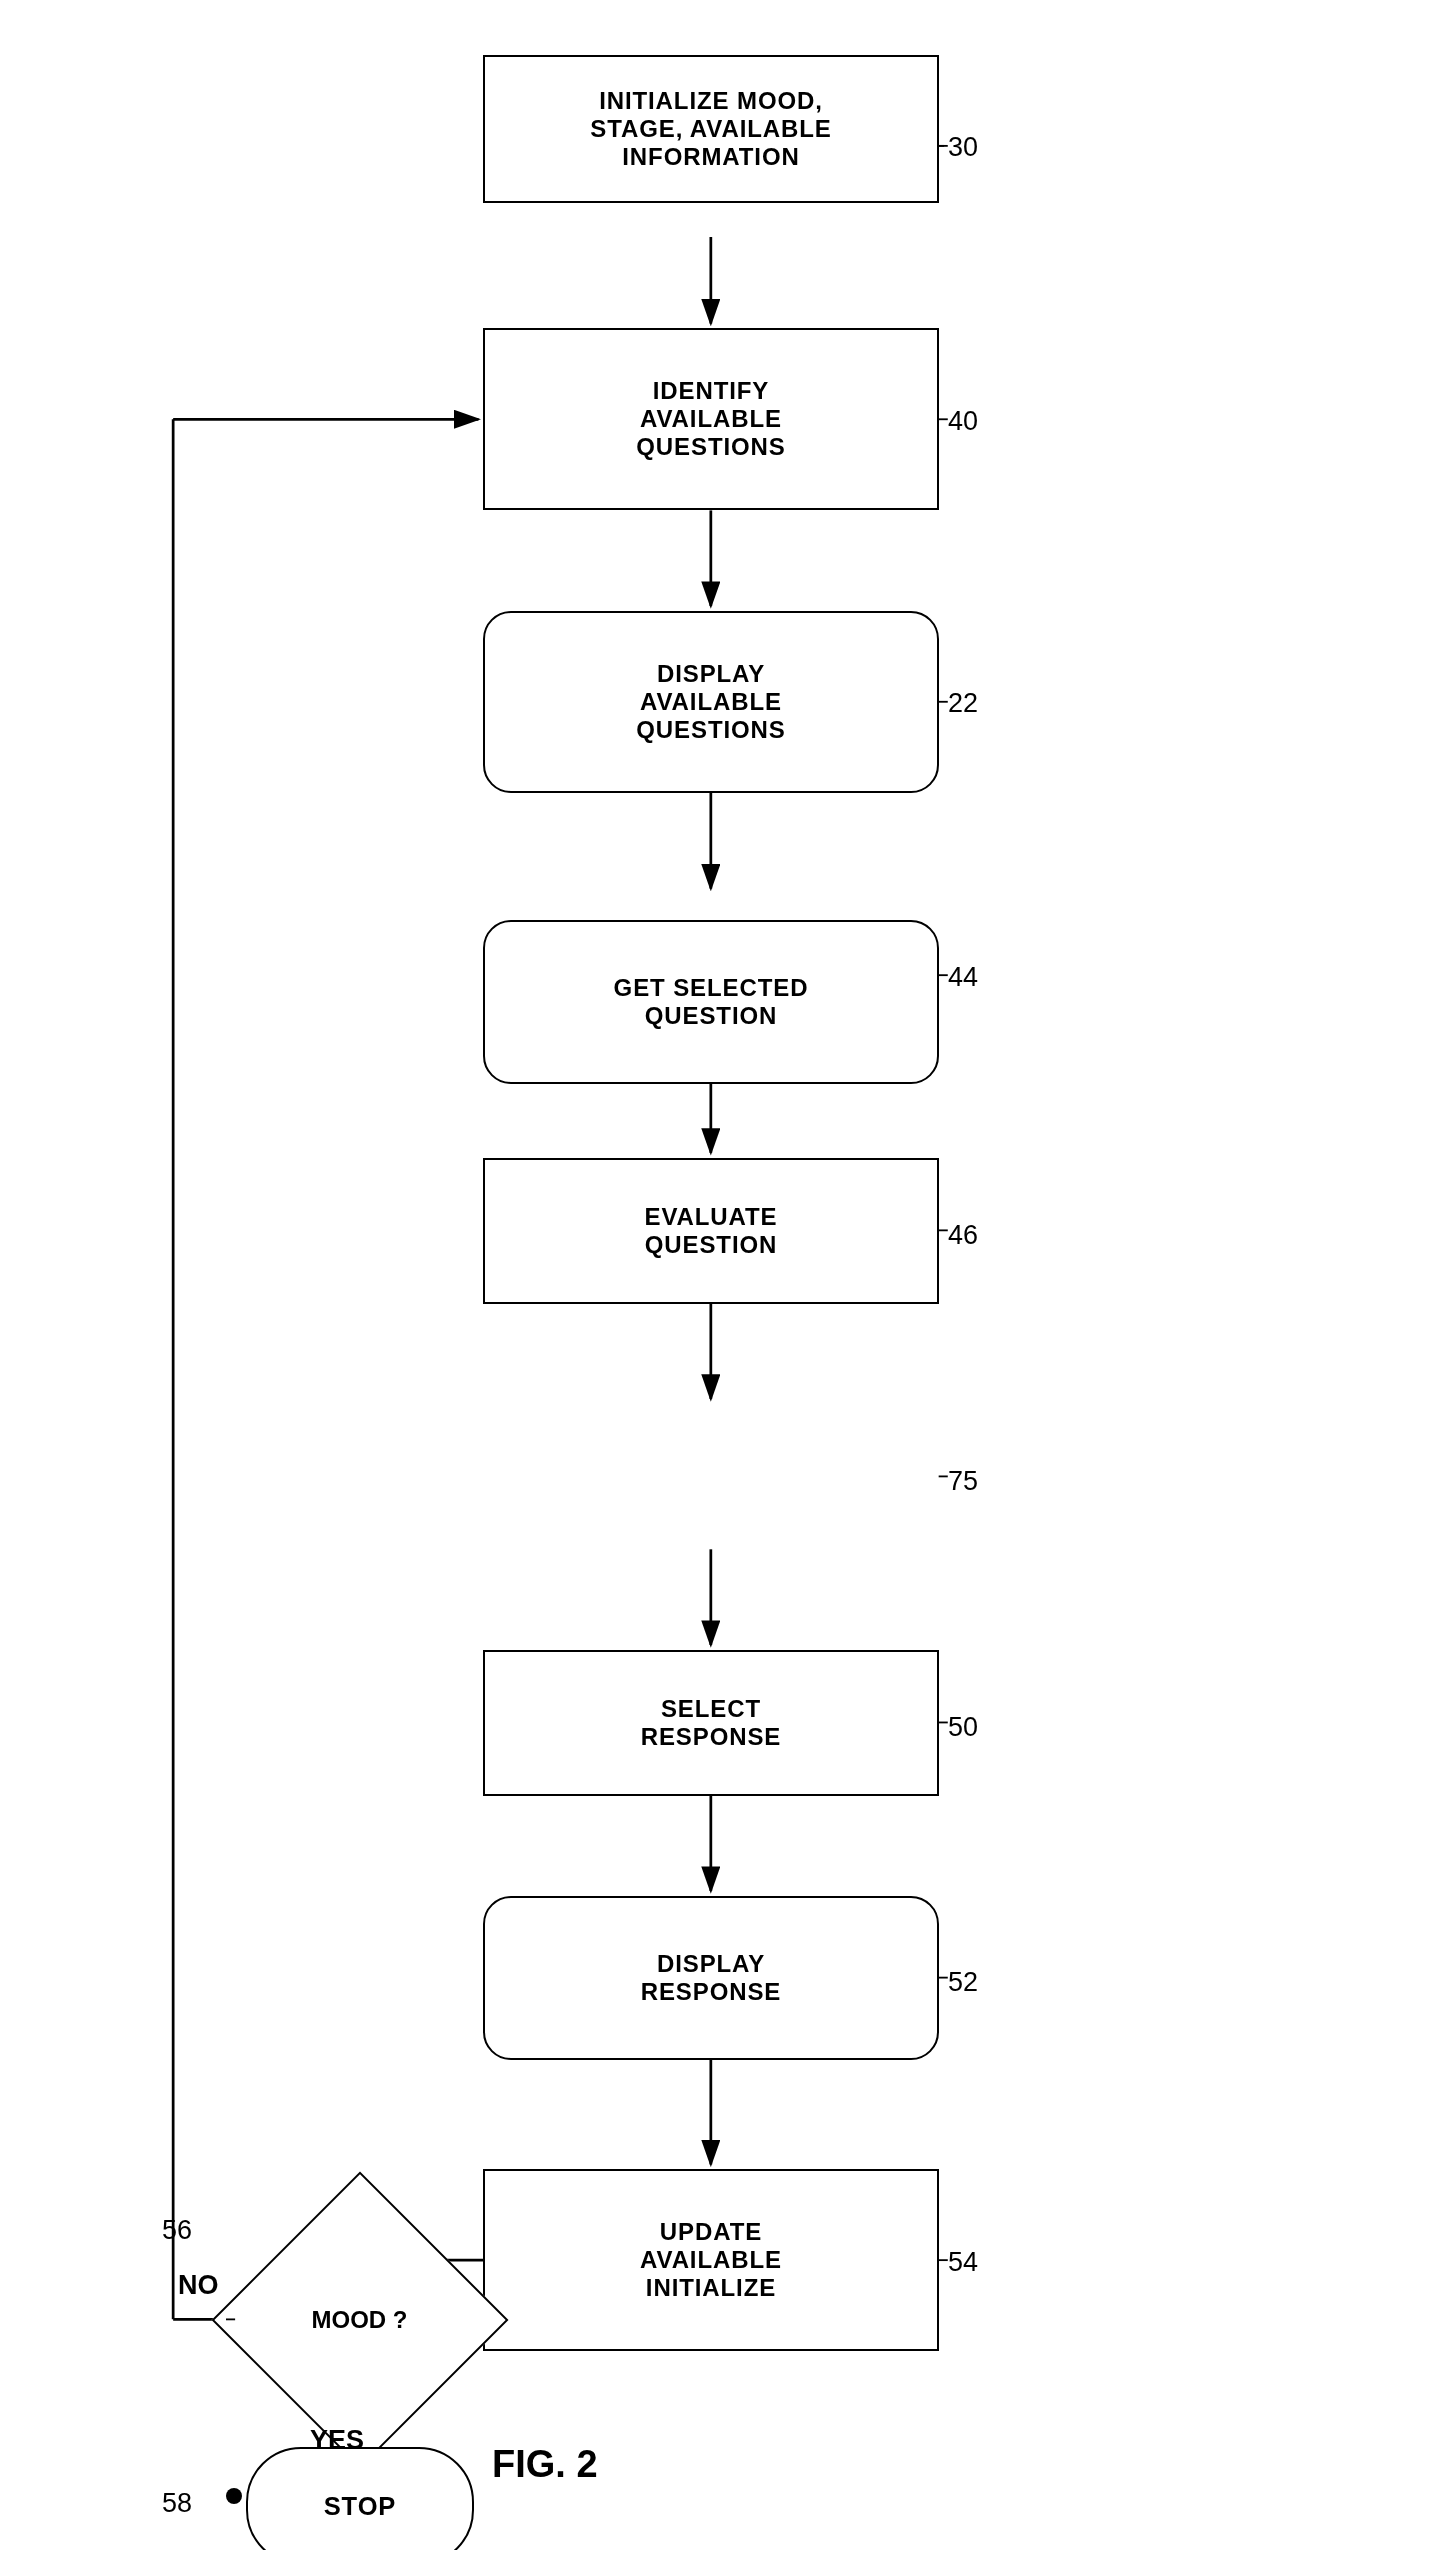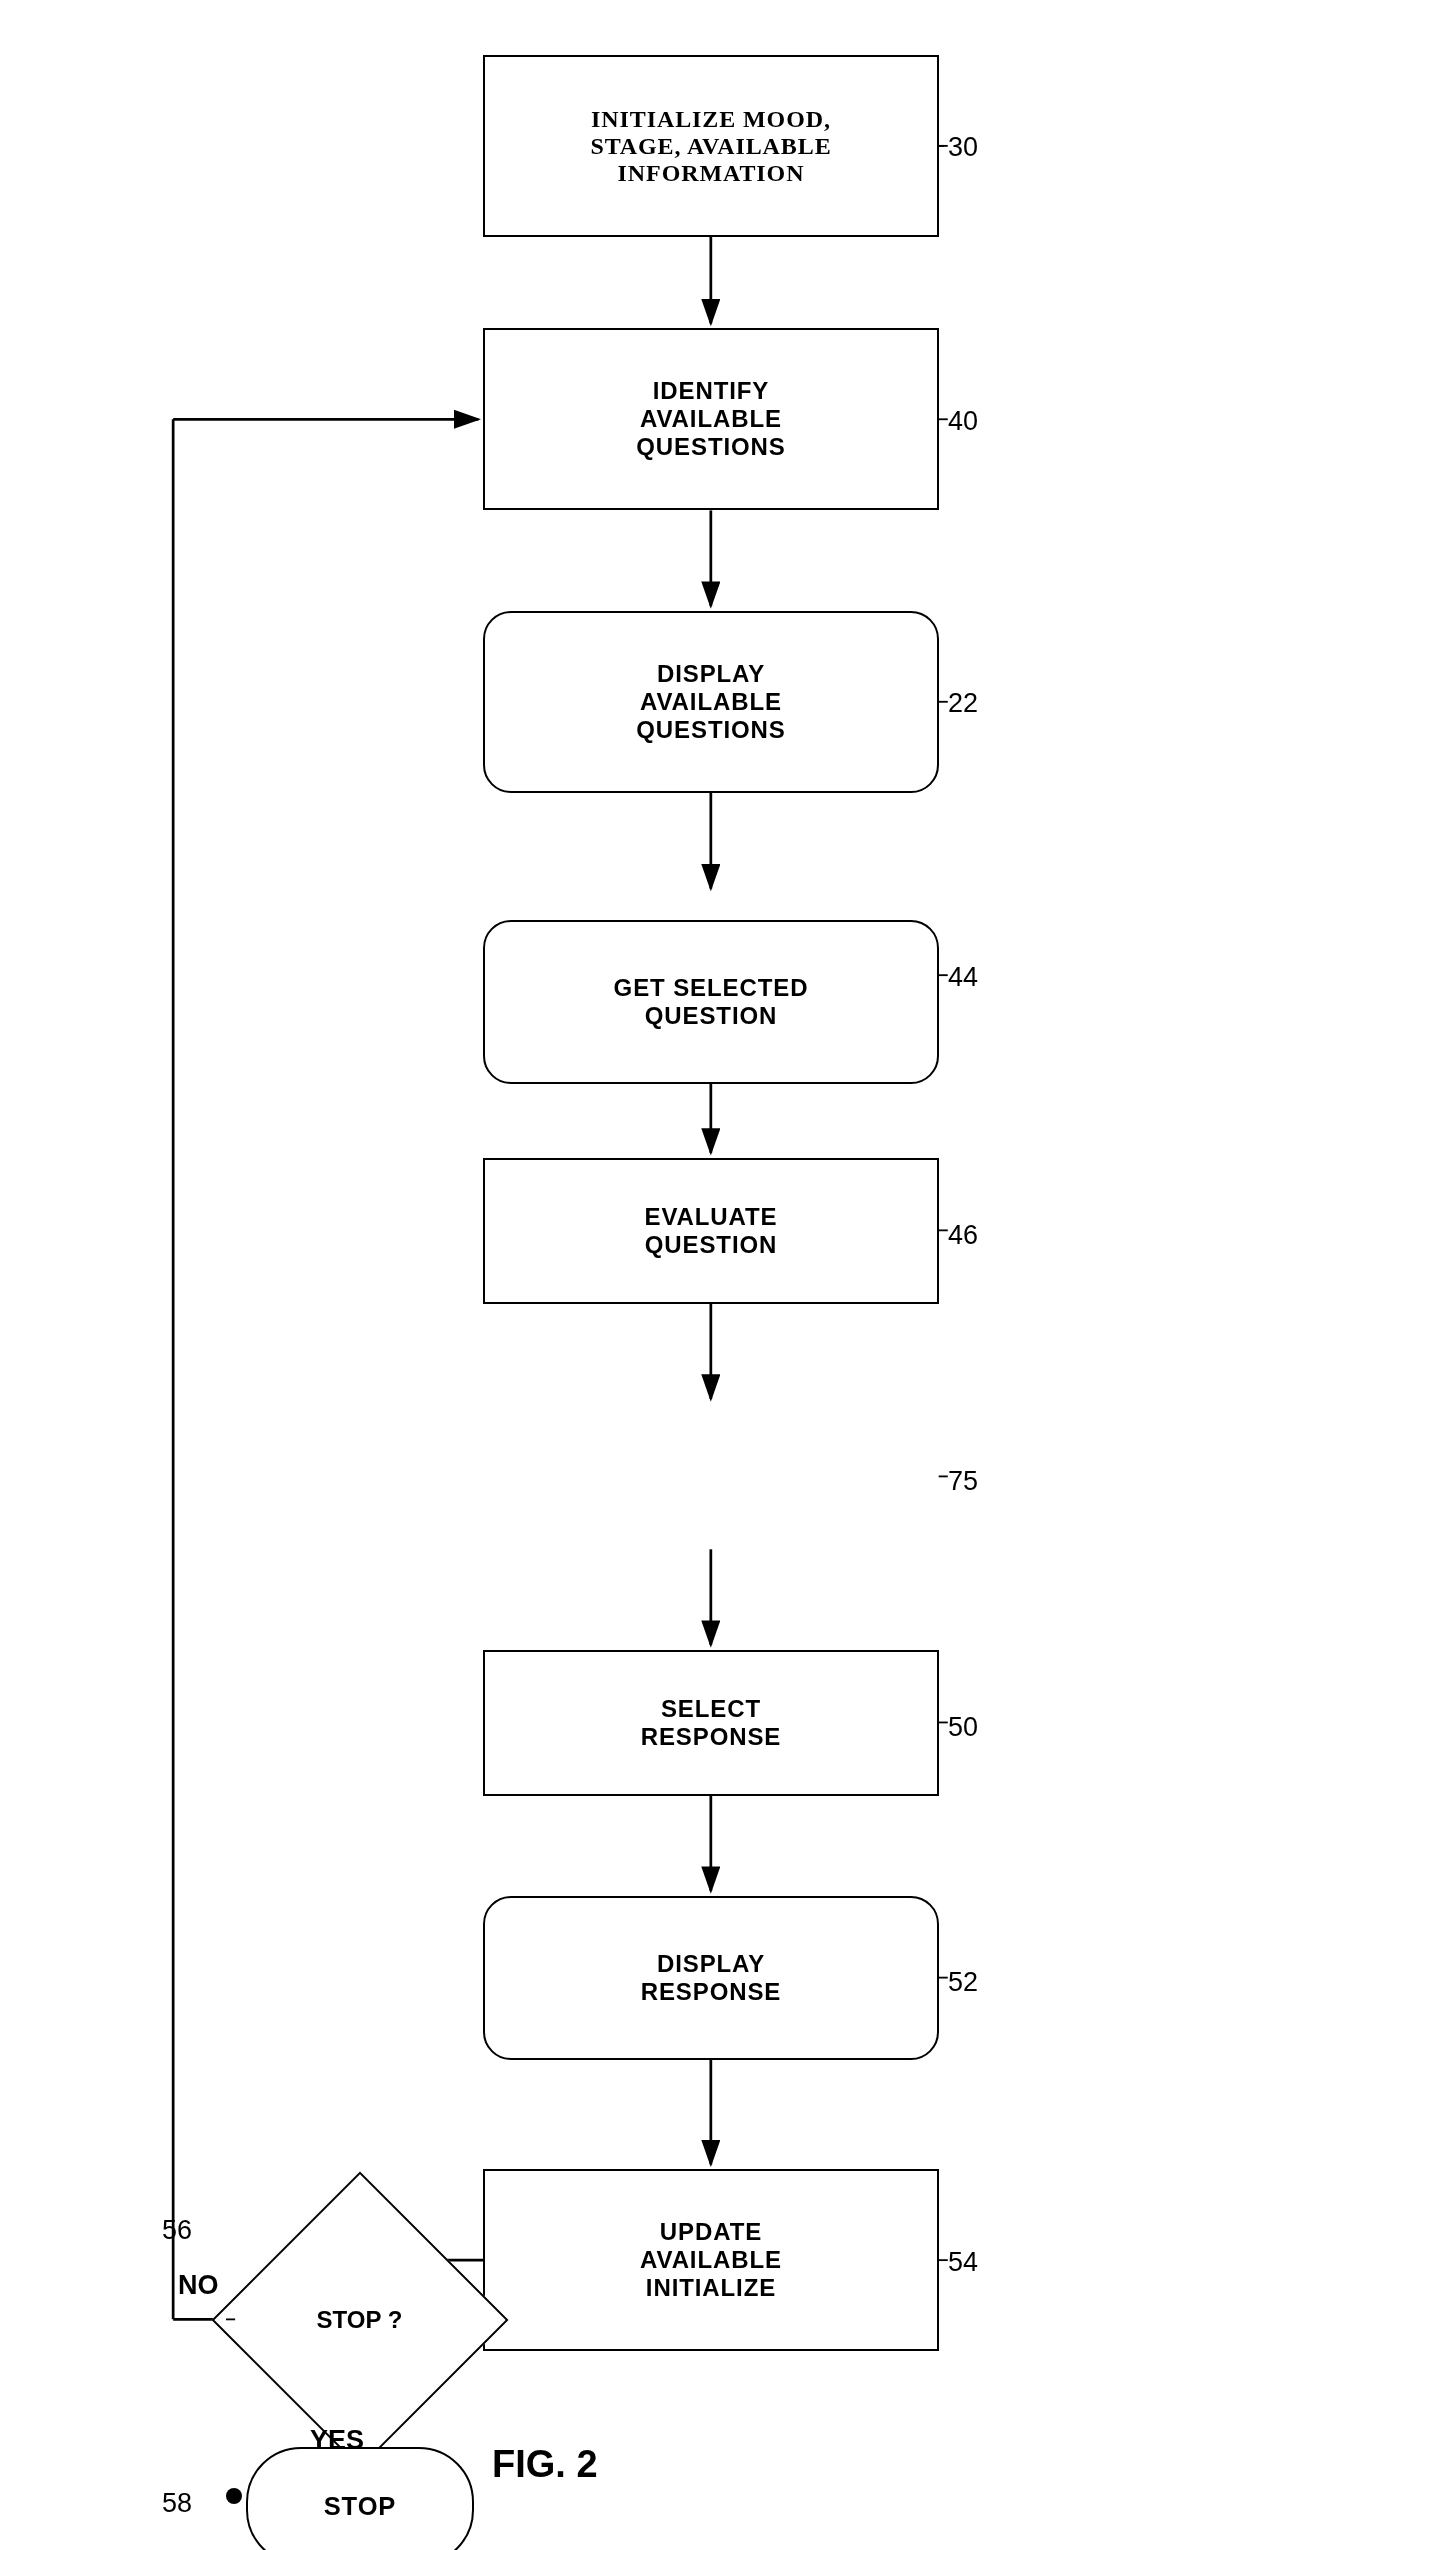--- a/index.html
+++ b/index.html
@@ -131,21 +131,21 @@
     <line x1="280" y1="2545" x2="190" y2="2545" stroke="#000" stroke-width="3"></line>
 
     <line x1="190" y1="2545" x2="190" y2="460" stroke="#000" stroke-width="3"></line>
 
     <line x1="190" y1="460" x2="525" y2="460" stroke="#000" stroke-width="3" marker-end="url(#arrowhead)"></line>
 
     <line x1="395" y1="2660" x2="395" y2="2675" stroke="#000" stroke-width="3" marker-end="url(#arrowhead)"></line>
 
   </svg>
 
-  <div class="flow-box flow-rect" style="left:483px; top:55px; width:456px; height:182px; font-size:24px;font-family:Liberation Serif, serif;">
+  <div class="flow-box flow-rect" style="left:483px; top:55px; width:456px; height:148px; font-size:24px;">
     <span style="white-space:pre-line;">INITIALIZE MOOD,
 STAGE, AVAILABLE
 INFORMATION</span>
   </div>
   <span class="label-num" style="left:948px; top:132px;">30</span>
 
   <svg style="position:absolute;left:0;top:0;width:1449px;height:2550px;pointer-events:none;" viewBox="0 0 1590 2798" width="1449" height="2550">
     <line x1="1036" y1="160" x2="1030" y2="160" stroke="#000" stroke-width="2"></line>
   </svg>
 
@@ -193,21 +193,21 @@
     <span style="white-space:pre-line;">UPDATE
 AVAILABLE
 INITIALIZE</span>
   </div>
   <span class="label-num" style="left:948px; top:2247px;">54</span>
 
   <div class="flow-diamond" style="left:255px; top:2215px; width:210px; height:210px;">
   </div>
   <div class="flow-diamond-label" style="left:232px; top:2215px; width:255px; height:210px; font-size:24px;">
     
-    STOP ?
+    MOOD ?
   </div>
   <span class="label-num" style="left:162px; top:2215px; font-size:27px;">56</span>
 
   <span class="label-text" style="left:178px; top:2270px; font-size:27px; font-weight:bold;">NO</span>
 
   <span class="label-text" style="left:310px; top:2425px; font-size:27px; font-weight:bold;">YES</span>
 
   <div class="flow-box flow-oval" style="left:246px; top:2447px; width:228px; height:118px; font-size:25.5px; font-weight:bold;">
     <span>STOP</span>
   </div>

